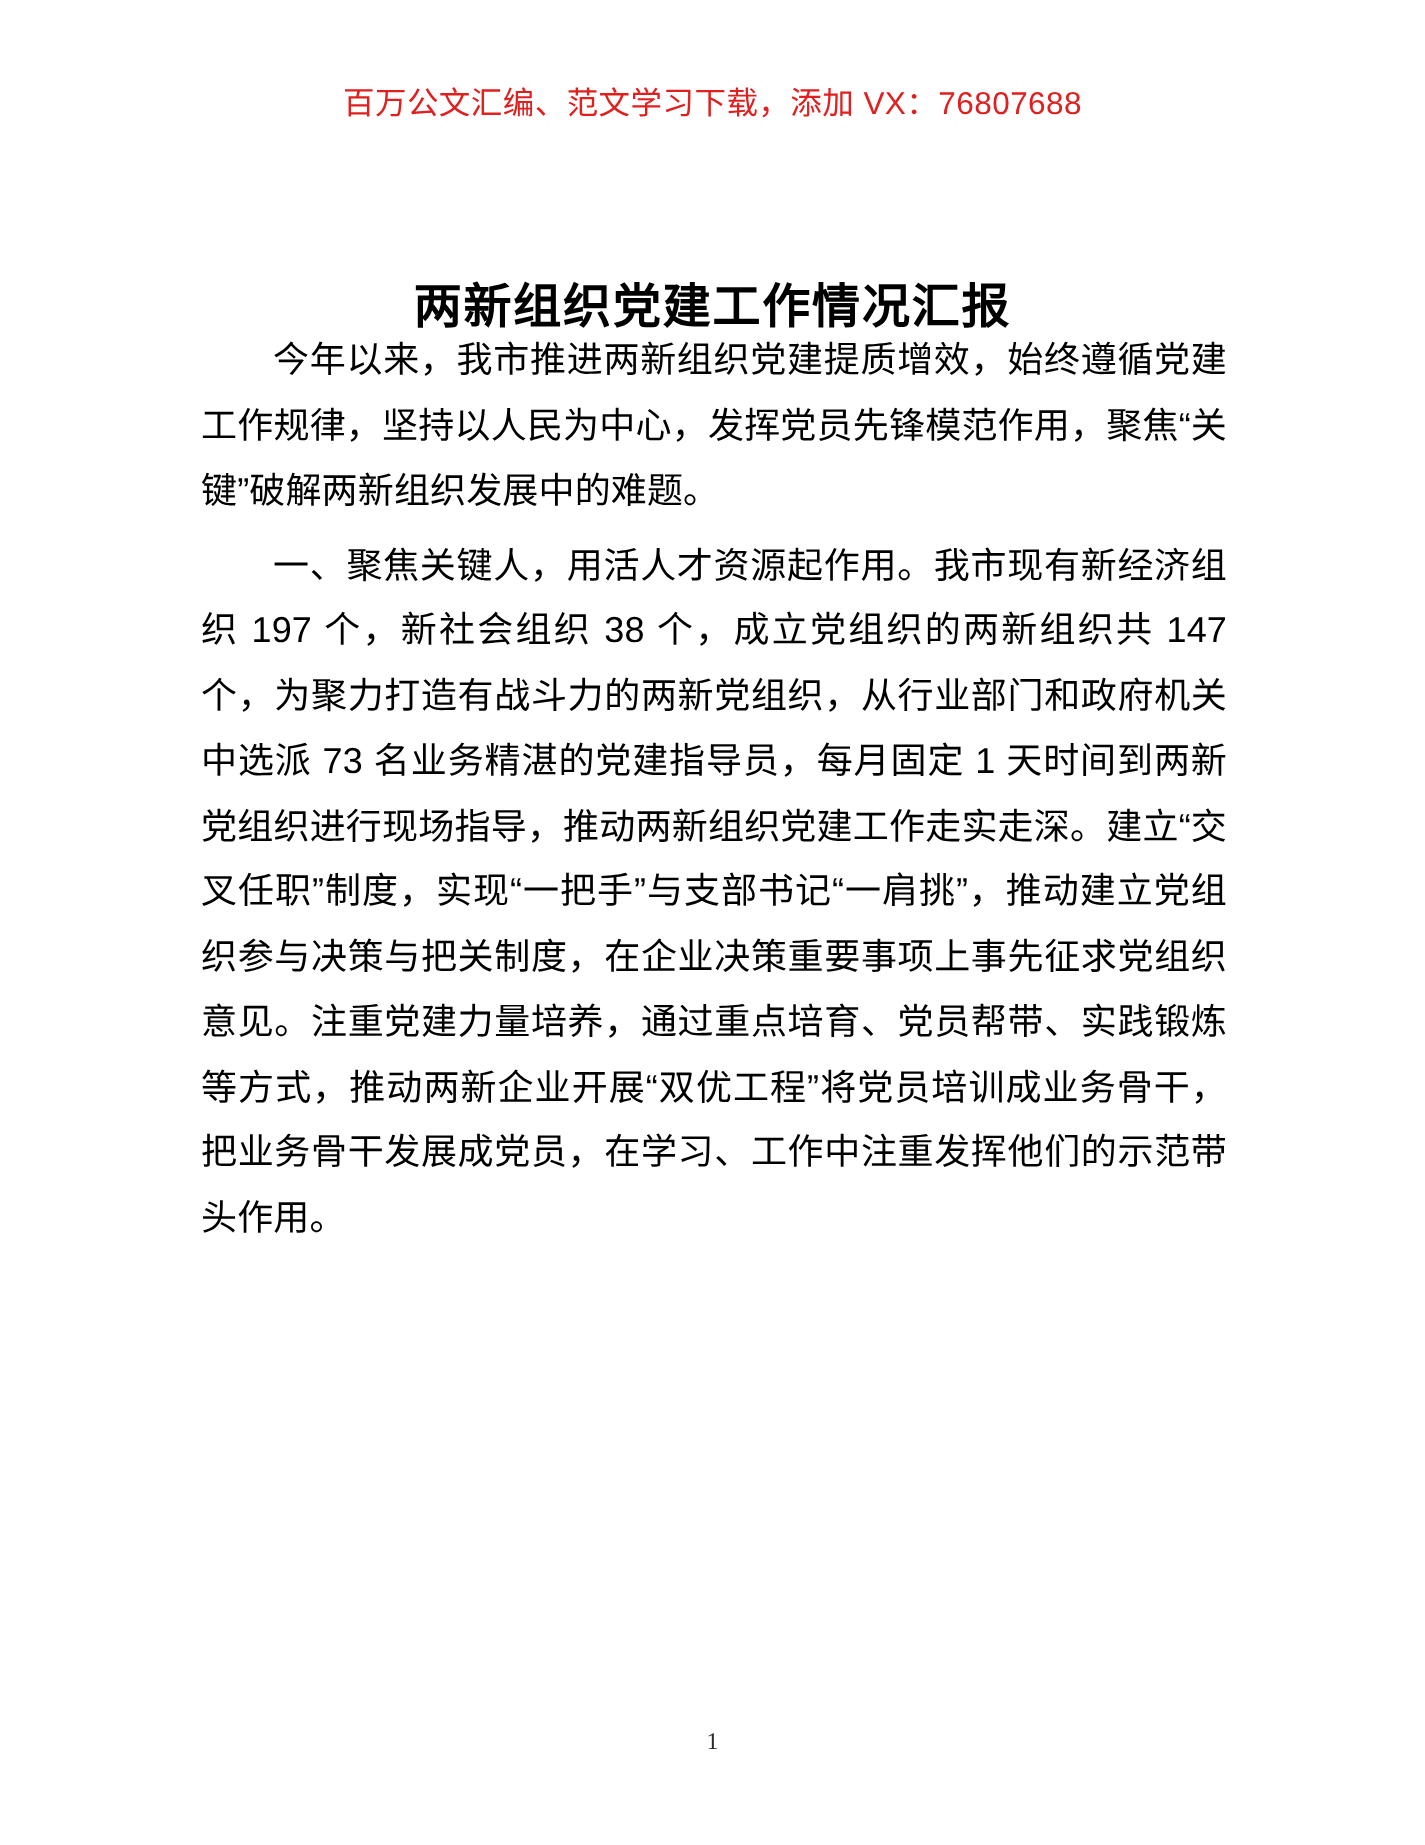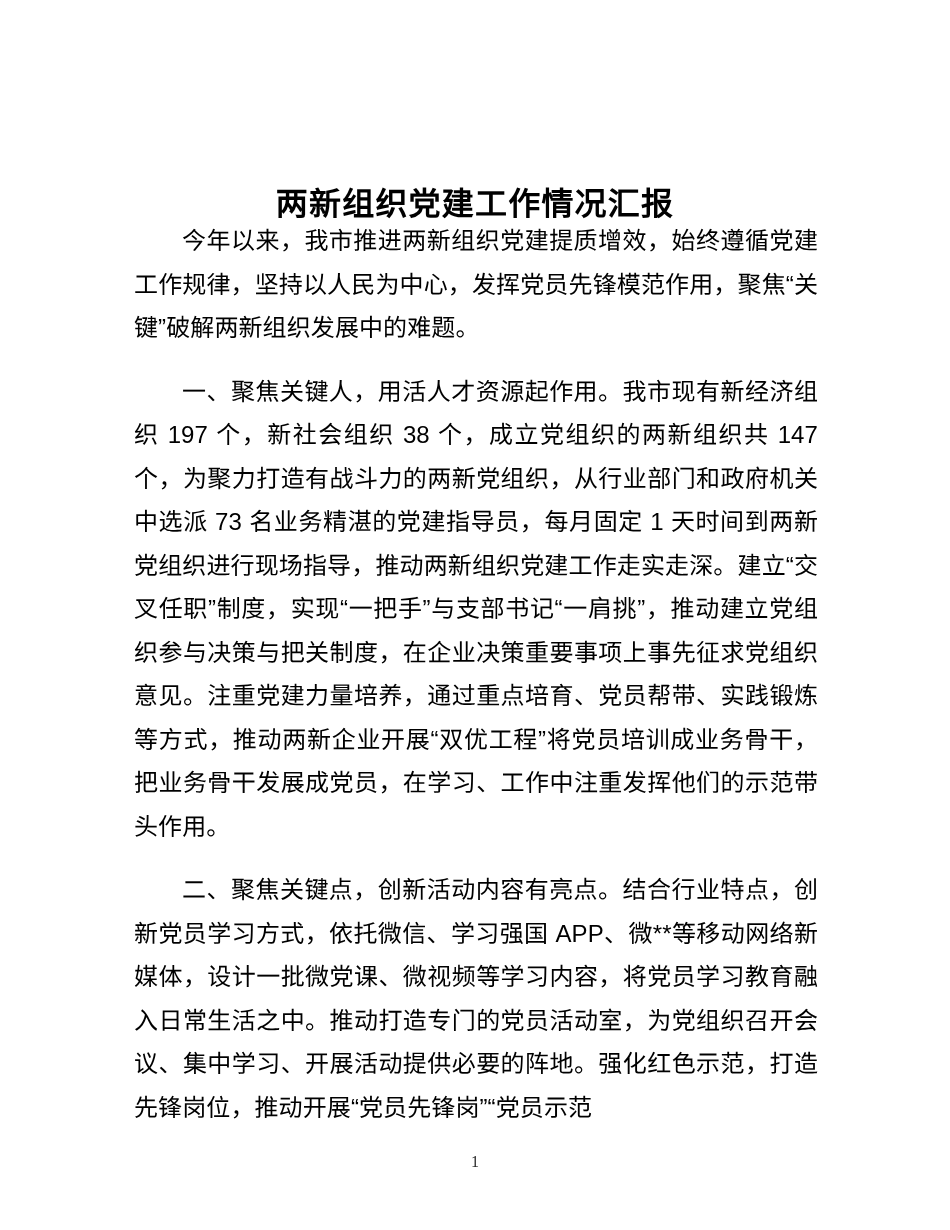--- a/index.html
+++ b/index.html
@@ -65,45 +65,45 @@
     font-size: 24px;
     line-height: 43.5px;
     text-align: justify;
     text-justify: inter-ideograph;
     text-indent: 2em;
     letter-spacing: 0.1px;
     font-weight: 400;
   }
 
   .para + .para {
-    margin-top: 20px;
+    margin-top: 6px;
   }
 
   
   .page-number {
     position: absolute;
     top: 1152px;
     left: 0;
     width: 950px;
     text-align: center;
     font-family: "Liberation Serif", "DejaVu Serif", serif;
     font-size: 16px;
     line-height: 20px;
     color: #2b2b2b;
   }
 </style>
 </head>
 <body style="background: rgb(255, 255, 255); color: rgb(0, 0, 0);">
 
 <div class="page">
 
+  <div class="promo-header" style="color: rgb(224, 31, 31);">百万公文汇编、范文学习下载，添加 VX：76807688</div>
 
   <h1 class="doc-title">两新组织党建工作情况汇报</h1>
 
   <div class="body-text">
     <p class="para">今年以来，我市推进两新组织党建提质增效，始终遵循党建工作规律，坚持以人民为中心，发挥党员先锋模范作用，聚焦“关键”破解两新组织发展中的难题。</p>
     <p class="para">一、聚焦关键人，用活人才资源起作用。我市现有新经济组织 197 个，新社会组织 38 个，成立党组织的两新组织共 147 个，为聚力打造有战斗力的两新党组织，从行业部门和政府机关中选派 73 名业务精湛的党建指导员，每月固定 1 天时间到两新党组织进行现场指导，推动两新组织党建工作走实走深。建立“交叉任职”制度，实现“一把手”与支部书记“一肩挑”，推动建立党组织参与决策与把关制度，在企业决策重要事项上事先征求党组织意见。注重党建力量培养，通过重点培育、党员帮带、实践锻炼等方式，推动两新企业开展“双优工程”将党员培训成业务骨干，把业务骨干发展成党员，在学习、工作中注重发挥他们的示范带头作用。</p>
-    <p class="para">二、聚焦关键点，创新活动内容有亮点。结合行业特点，创新党员学习方式，依托微信、学习强国 APP、微**等移动网络新媒体，设计一批微党课、微视频等学习内容，将党员学习教育融入日常生活之中。推动打造专门的党员活动室，为党组织召开会议、集中学习、开展活动提供必要的阵地。强化红色示范，打造先锋岗位，推动开展“党员先锋岗”“党员示范</p>
   </div>
 
   <div class="page-number">1</div>
 
 </div>
 
 </body></html>

